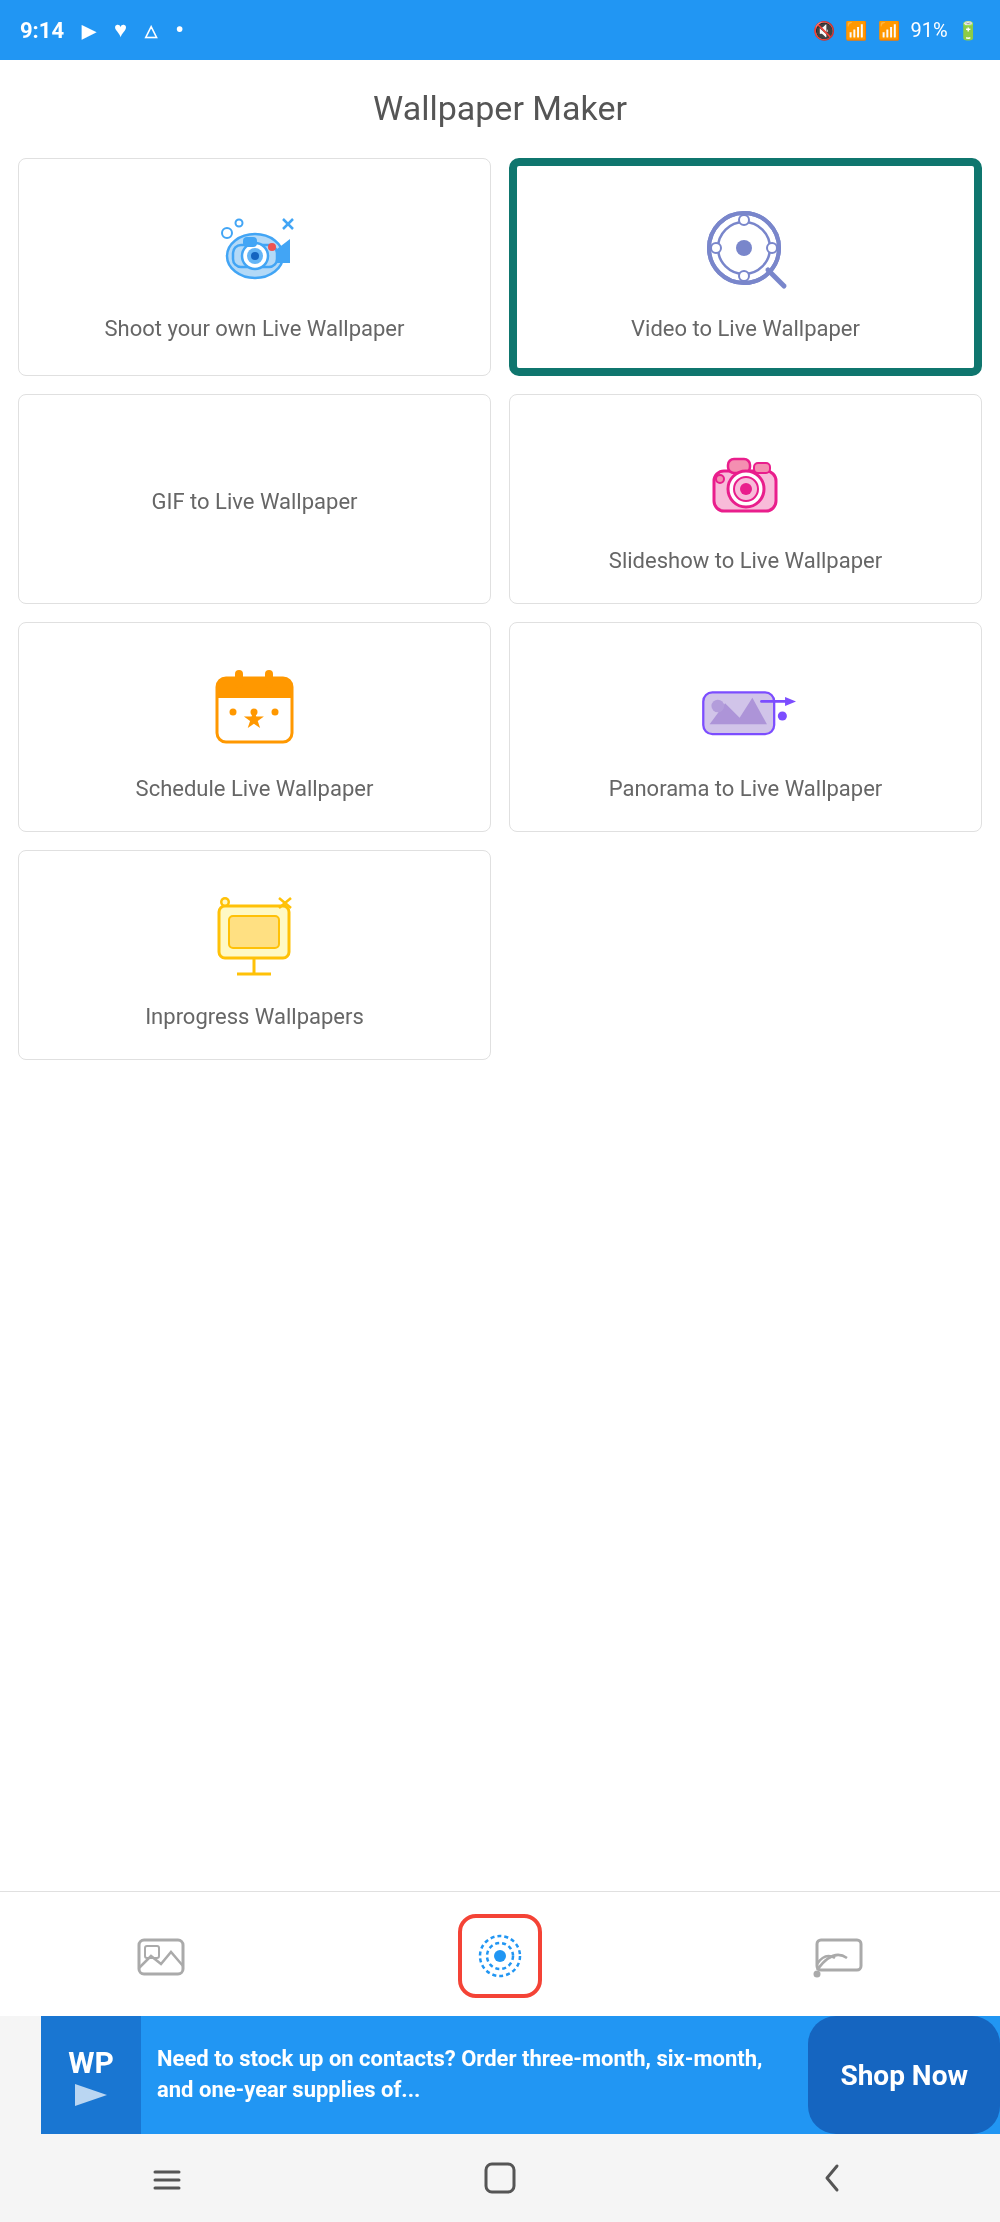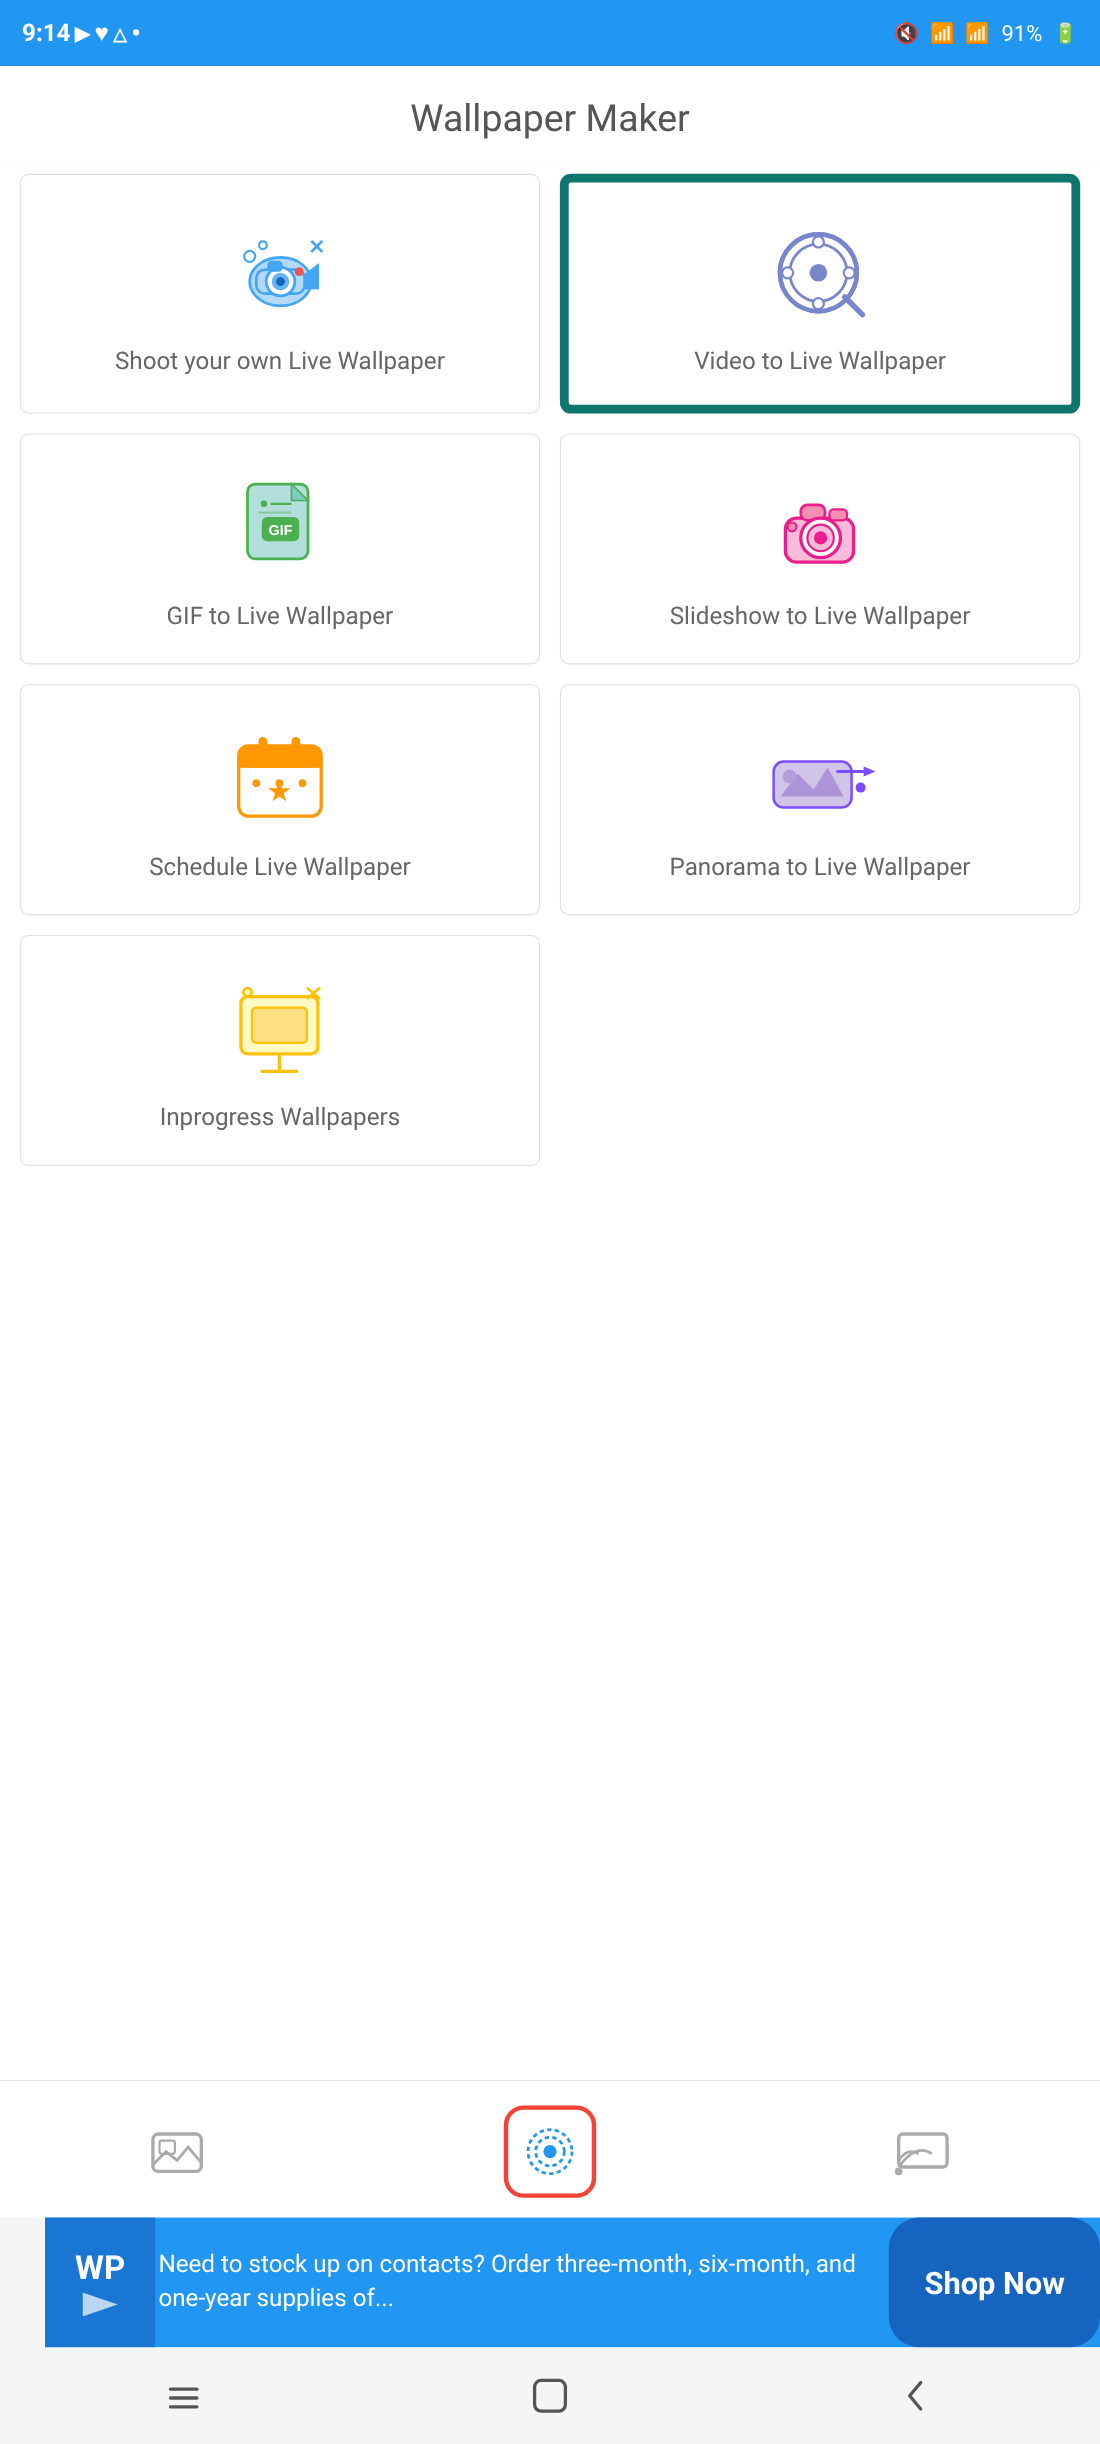--- a/index.html
+++ b/index.html
@@ -19,21 +19,21 @@
       display: flex;
       justify-content: space-between;
       align-items: center;
       padding: 0 20px;
       height: 60px;
       flex-shrink: 0;
     }
     .status-left {
       display: flex;
       align-items: center;
-      gap: 4px;
+      gap: 18px;
       font-size: 22px;
       font-weight: bold;
     }
     .status-right {
       display: flex;
       align-items: center;
       gap: 10px;
       font-size: 20px;
     }
 
@@ -150,21 +150,22 @@
       font-size: 30px;
       font-weight: bold;
     }
 
     .ad-logo-sub {
       margin-top: 4px;
     }
 
     .ad-content {
       flex: 1;
-      padding: 12px 3px;
+      padding: 12px 16px;
+      font-weight: bold;
     }
 
     .ad-text {
       color: white;
       font-size: 22px;
       line-height: 1.4;
     }
 
     .ad-shop-btn {
       background: #1565C0;
@@ -275,35 +276,20 @@
 
           <line x1="72" y1="74" x2="88" y2="90" stroke="#7986CB" stroke-width="5" stroke-linecap="round"></line>
 
           <circle cx="48" cy="52" r="35" fill="none" stroke="#7986CB" stroke-width="4"></circle>
         </svg>
       </div>
       <div class="grid-item-label">Video to Live Wallpaper</div>
     </div>
 
     <div class="grid-item">
-      <div class="grid-item-icon">
-        <svg width="90" height="100" viewBox="0 0 90 100">
-
-          <rect x="15" y="12" width="55" height="68" rx="7" fill="#B2DFDB" stroke="#4CAF50" stroke-width="2.5"></rect>
-
-          <polygon points="55,12 70,27 55,27" fill="#80CBC4" stroke="#4CAF50" stroke-width="1.5"></polygon>
-
-          <rect x="28" y="42" width="34" height="22" rx="5" fill="#4CAF50"></rect>
-          <text x="45" y="58" text-anchor="middle" fill="white" font-size="13" font-weight="bold" font-family="Arial">GIF</text>
-
-          <circle cx="30" cy="30" r="3" fill="#4CAF50"></circle>
-          <line x1="36" y1="30" x2="55" y2="30" stroke="#4CAF50" stroke-width="2"></line>
-          <line x1="25" y1="38" x2="55" y2="38" stroke="#4CAF50" stroke-width="2" opacity="0.4"></line>
-        </svg>
-      </div>
       <div class="grid-item-label">GIF to Live Wallpaper</div>
     </div>
 
     <div class="grid-item">
       <div class="grid-item-icon">
         <svg width="100" height="90" viewBox="0 0 100 90">
 
           <rect x="18" y="38" width="62" height="40" rx="10" fill="#F8BBD9" stroke="#E91E8C" stroke-width="3"></rect>
 
           <rect x="32" y="26" width="22" height="14" rx="6" fill="#F48FB1" stroke="#E91E8C" stroke-width="2.5"></rect>

